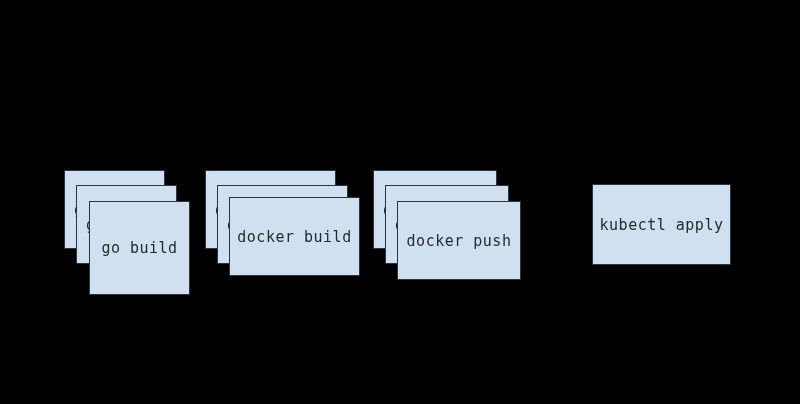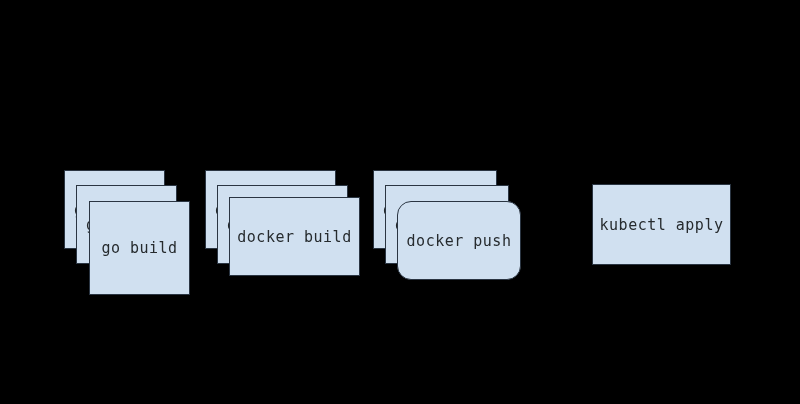--- a/index.html
+++ b/index.html
@@ -124,21 +124,21 @@
   <div>
 
     <div class="card back" style="left:373px; top:170px; width:124px; height:79px;">
       <span class="card-label">d</span>
     </div>
 
     <div class="card back" style="left:385px; top:185px; width:124px; height:79px;">
       <span class="card-label">d</span>
     </div>
 
-    <div class="card front" style="left:397px; top:201px; width:124px; height:79px;border-radius:14px;">
+    <div class="card front" style="left:397px; top:201px; width:124px; height:79px;">
       <span class="card-label">docker push</span>
     </div>
   </div>
 
   <div>
     <div class="card front" style="left:592px; top:184px; width:139px; height:81px;">
       <span class="card-label">kubectl apply</span>
     </div>
   </div>
 

